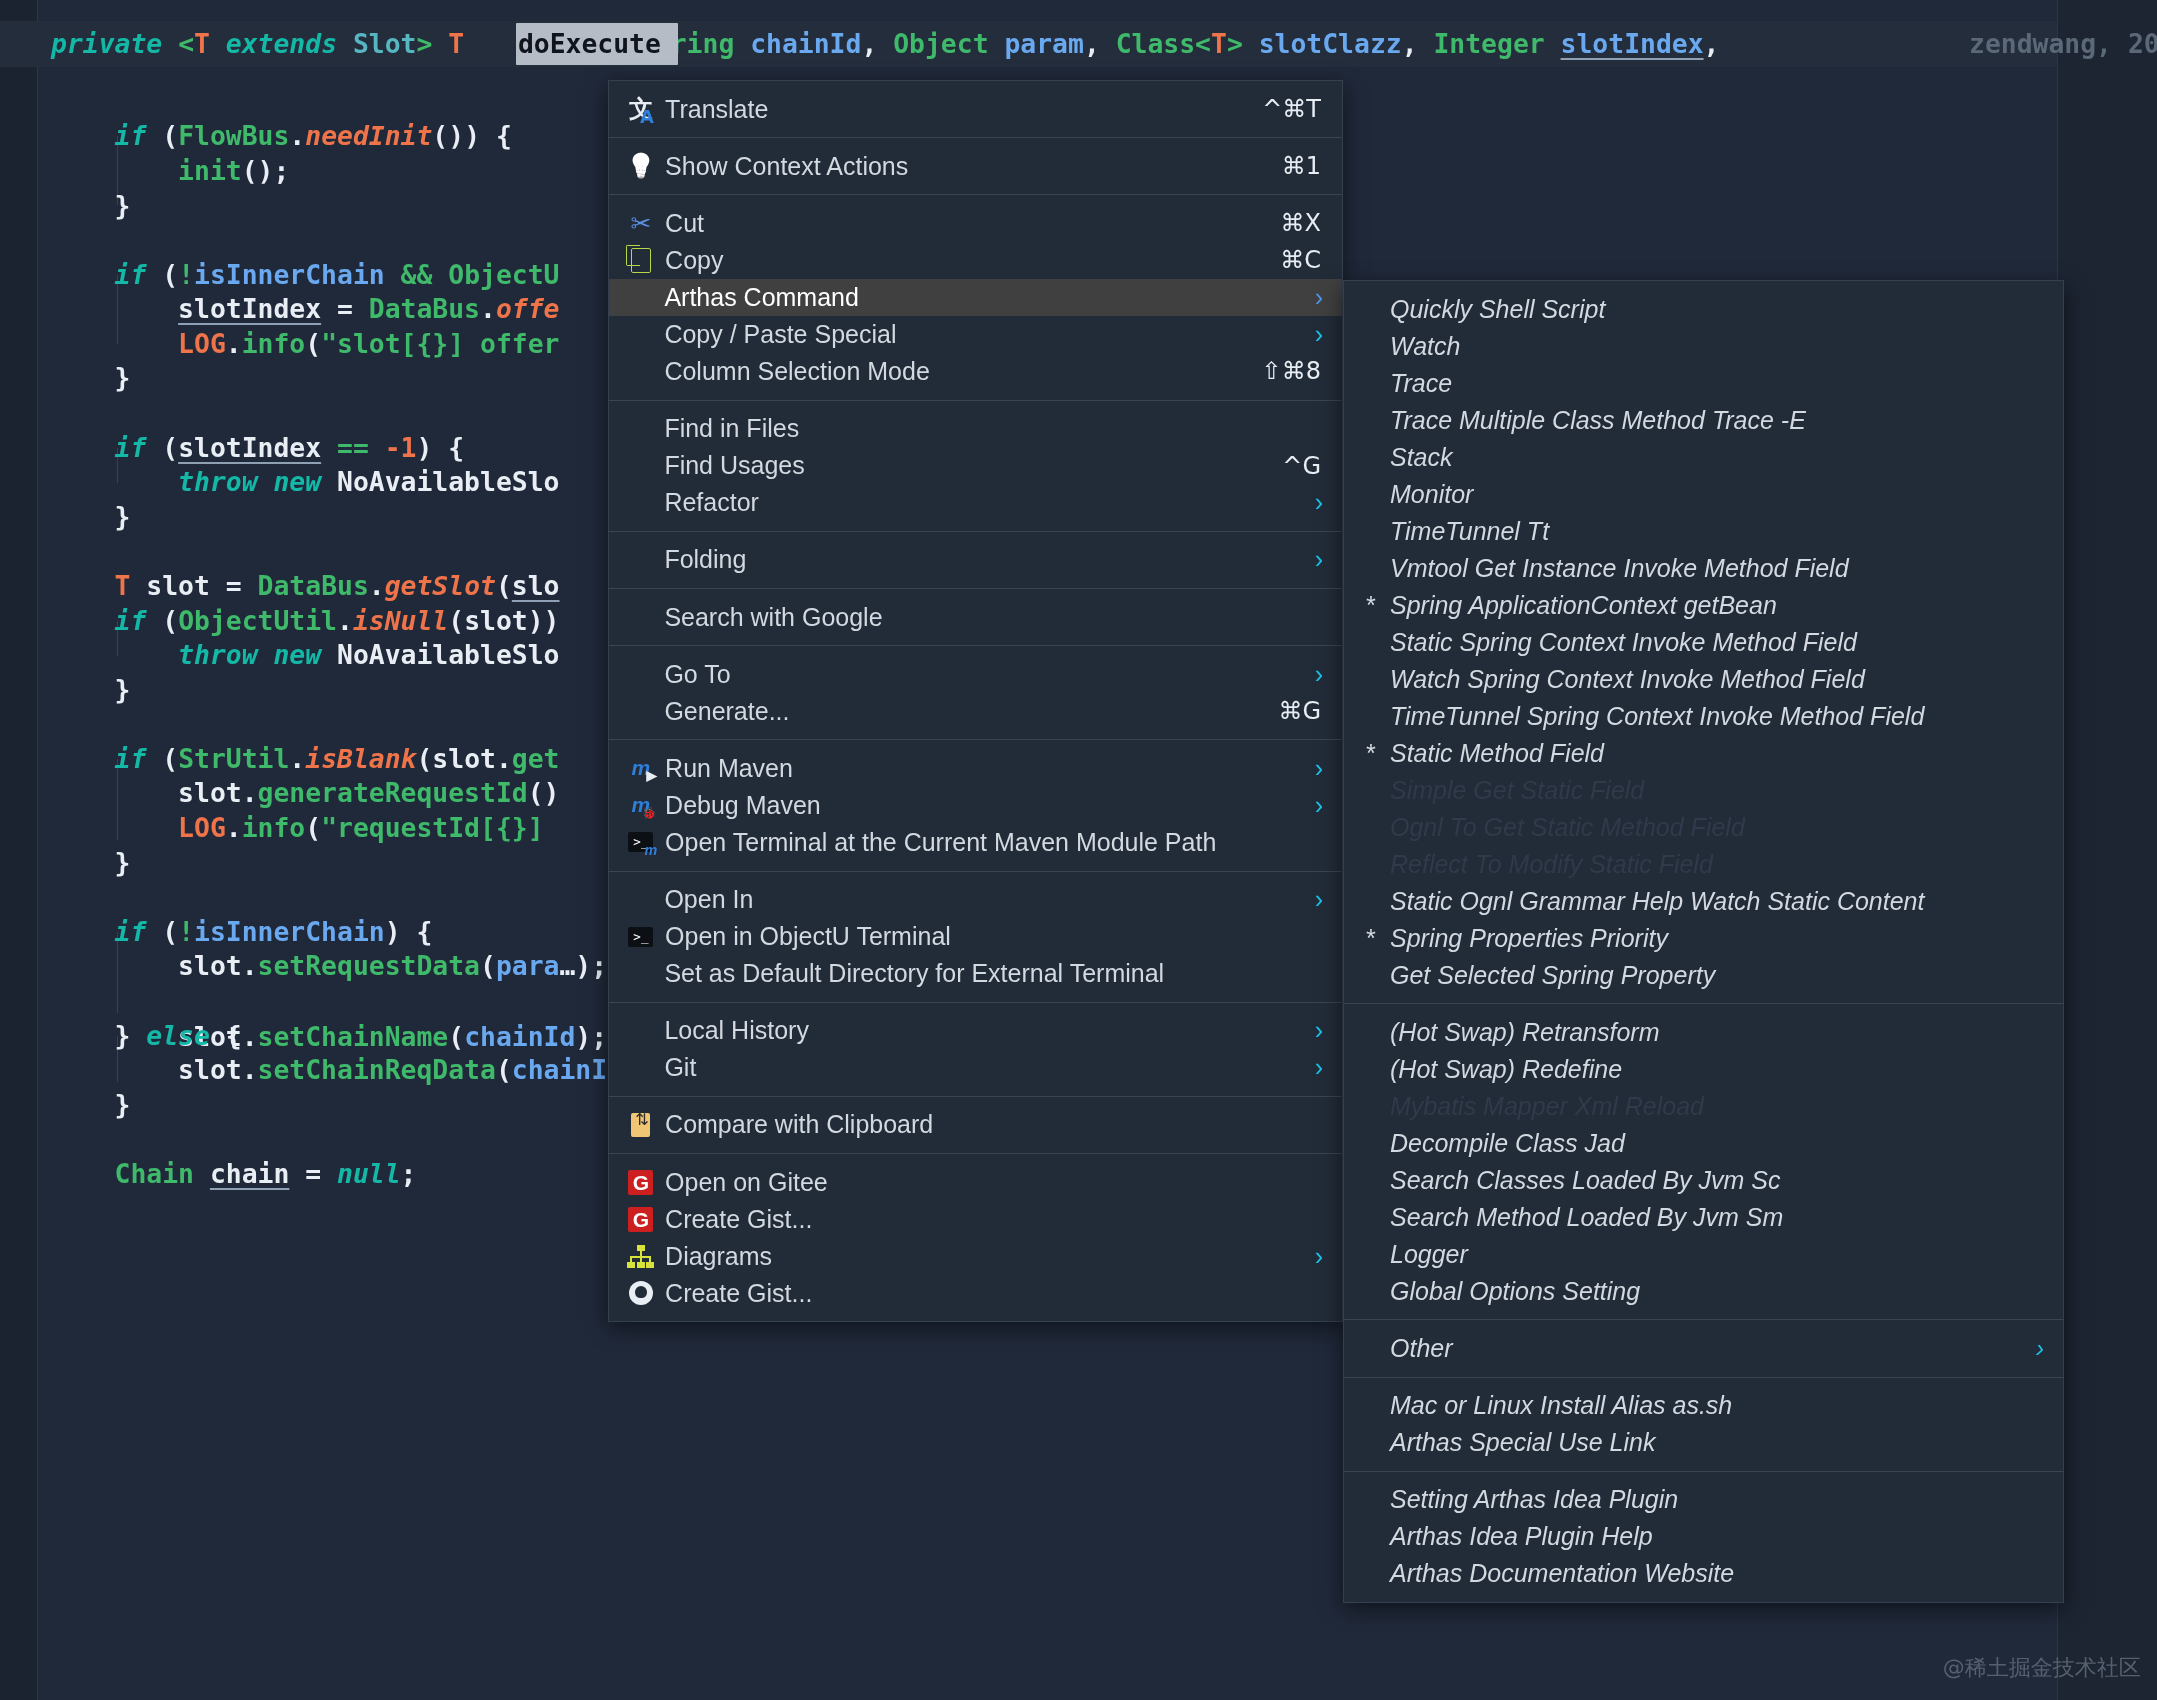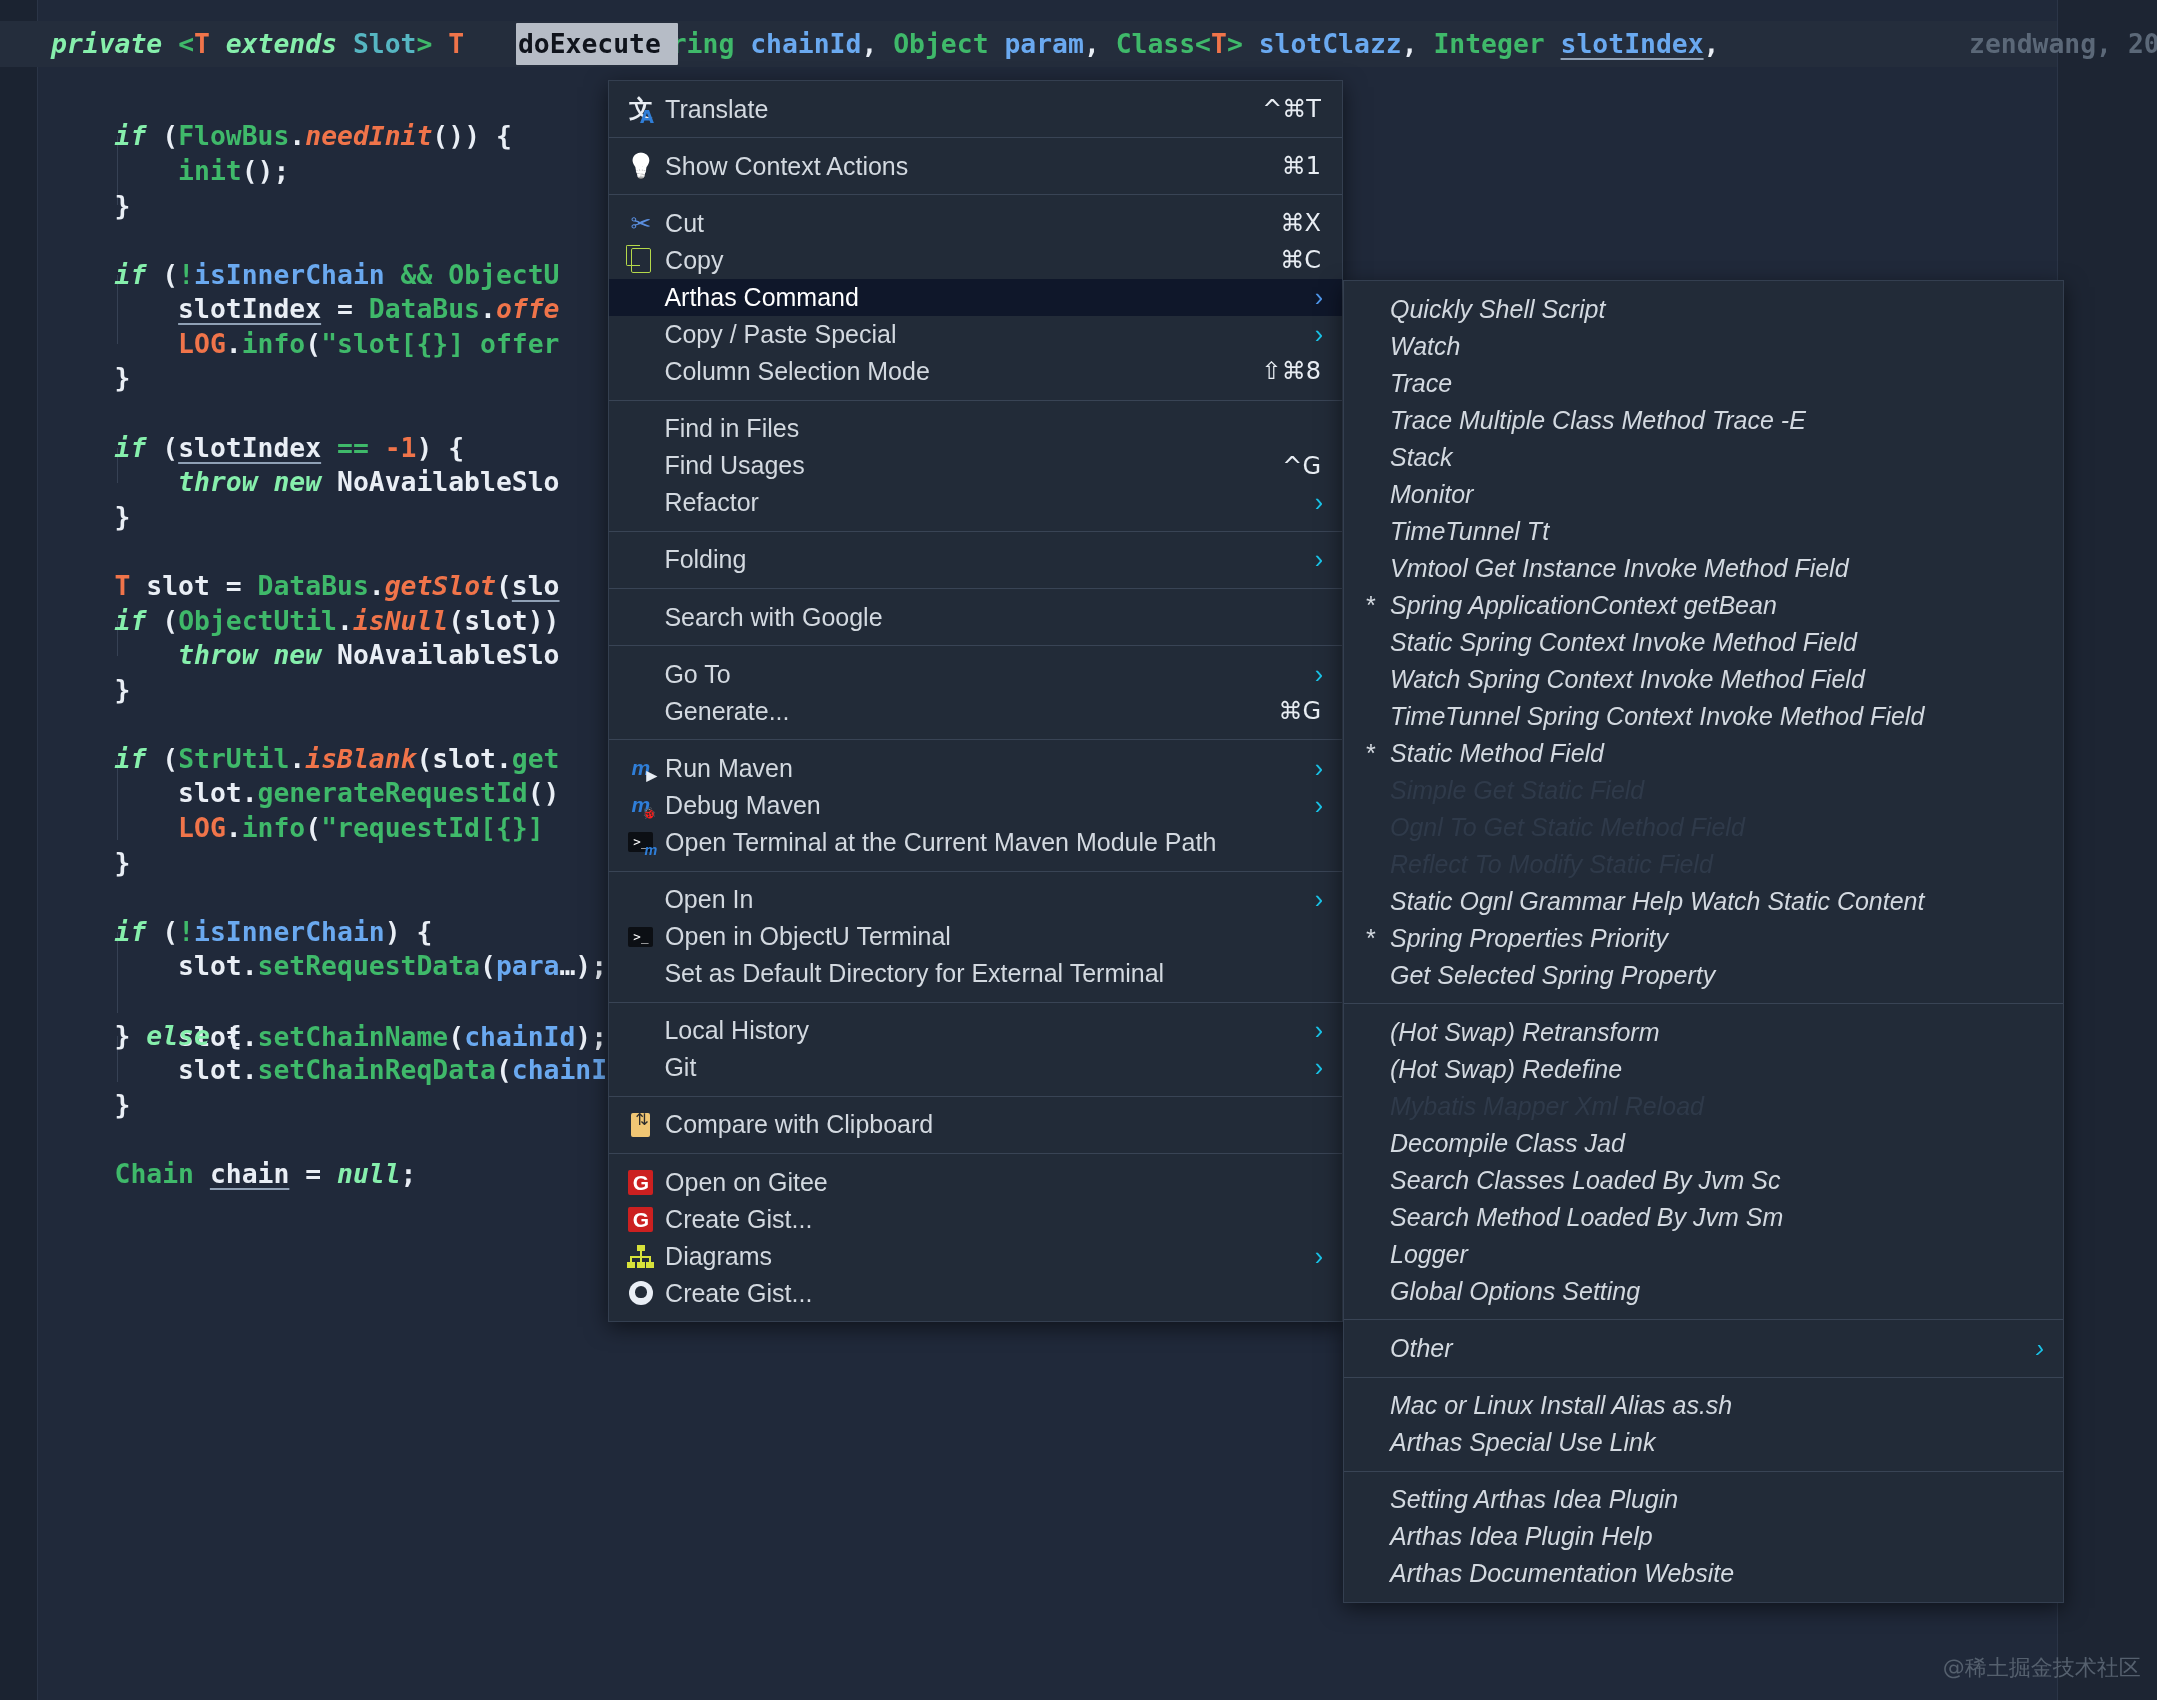--- a/index.html
+++ b/index.html
@@ -38,21 +38,21 @@
     left: 0; top: 21px;
     margin: 0;
     font-family: "DejaVu Sans Mono", monospace;
     font-size: 26.4px;
     line-height: 46px;
     font-weight: bold;
     color: #ffffff;
     white-space: pre;
     letter-spacing: 0px;
   }
-  .k   { color: #86efac; font-style: italic; margin-top: 36px; }                         
+  .k   { color: #14b8a6; font-style: italic; margin-top: 36px; }                         
   .typ { color: #56b6c2; }                         
   .gen { color: #f0744a; }                         
   .cls { color: #3fb96a; }                         
   .mth { color: #f0744a; font-style: italic; text-align: center; }     
   .mthg{ color: #3fb96a; }                         
   .fld { color: #f0744a; }                         
   .par { color: #6aa9f0; }                         
   .str { color: #3fb96a; }                         
   .num { color: #f0744a; }
   .plain { color: #e9eef5; }
@@ -102,21 +102,21 @@
   .mi {
     position: relative;
     height: 37px;
     display: flex; align-items: center;
     padding: 0 0 0 17.3px;
     color: #d3d9e0;
     font-size: 25px;
     white-space: nowrap;
     cursor: default;
   }
-  .mi.sel { background: #0f172a; color: #fff; }
+  .mi.sel { background: #404040; color: #fff; }
   .mi.disabled { color: #2f3a4a; }
   .mi .ico {
     width: 33px; height: 33px; min-width: 33px;
     margin-right: 7.7px;
     display: inline-flex; align-items: center; justify-content: center;
   }
   .mi .lbl { flex: 0 0 auto; }
   .mi .acc {
     position: absolute; right: 21px;
     color: #e8edf3;

